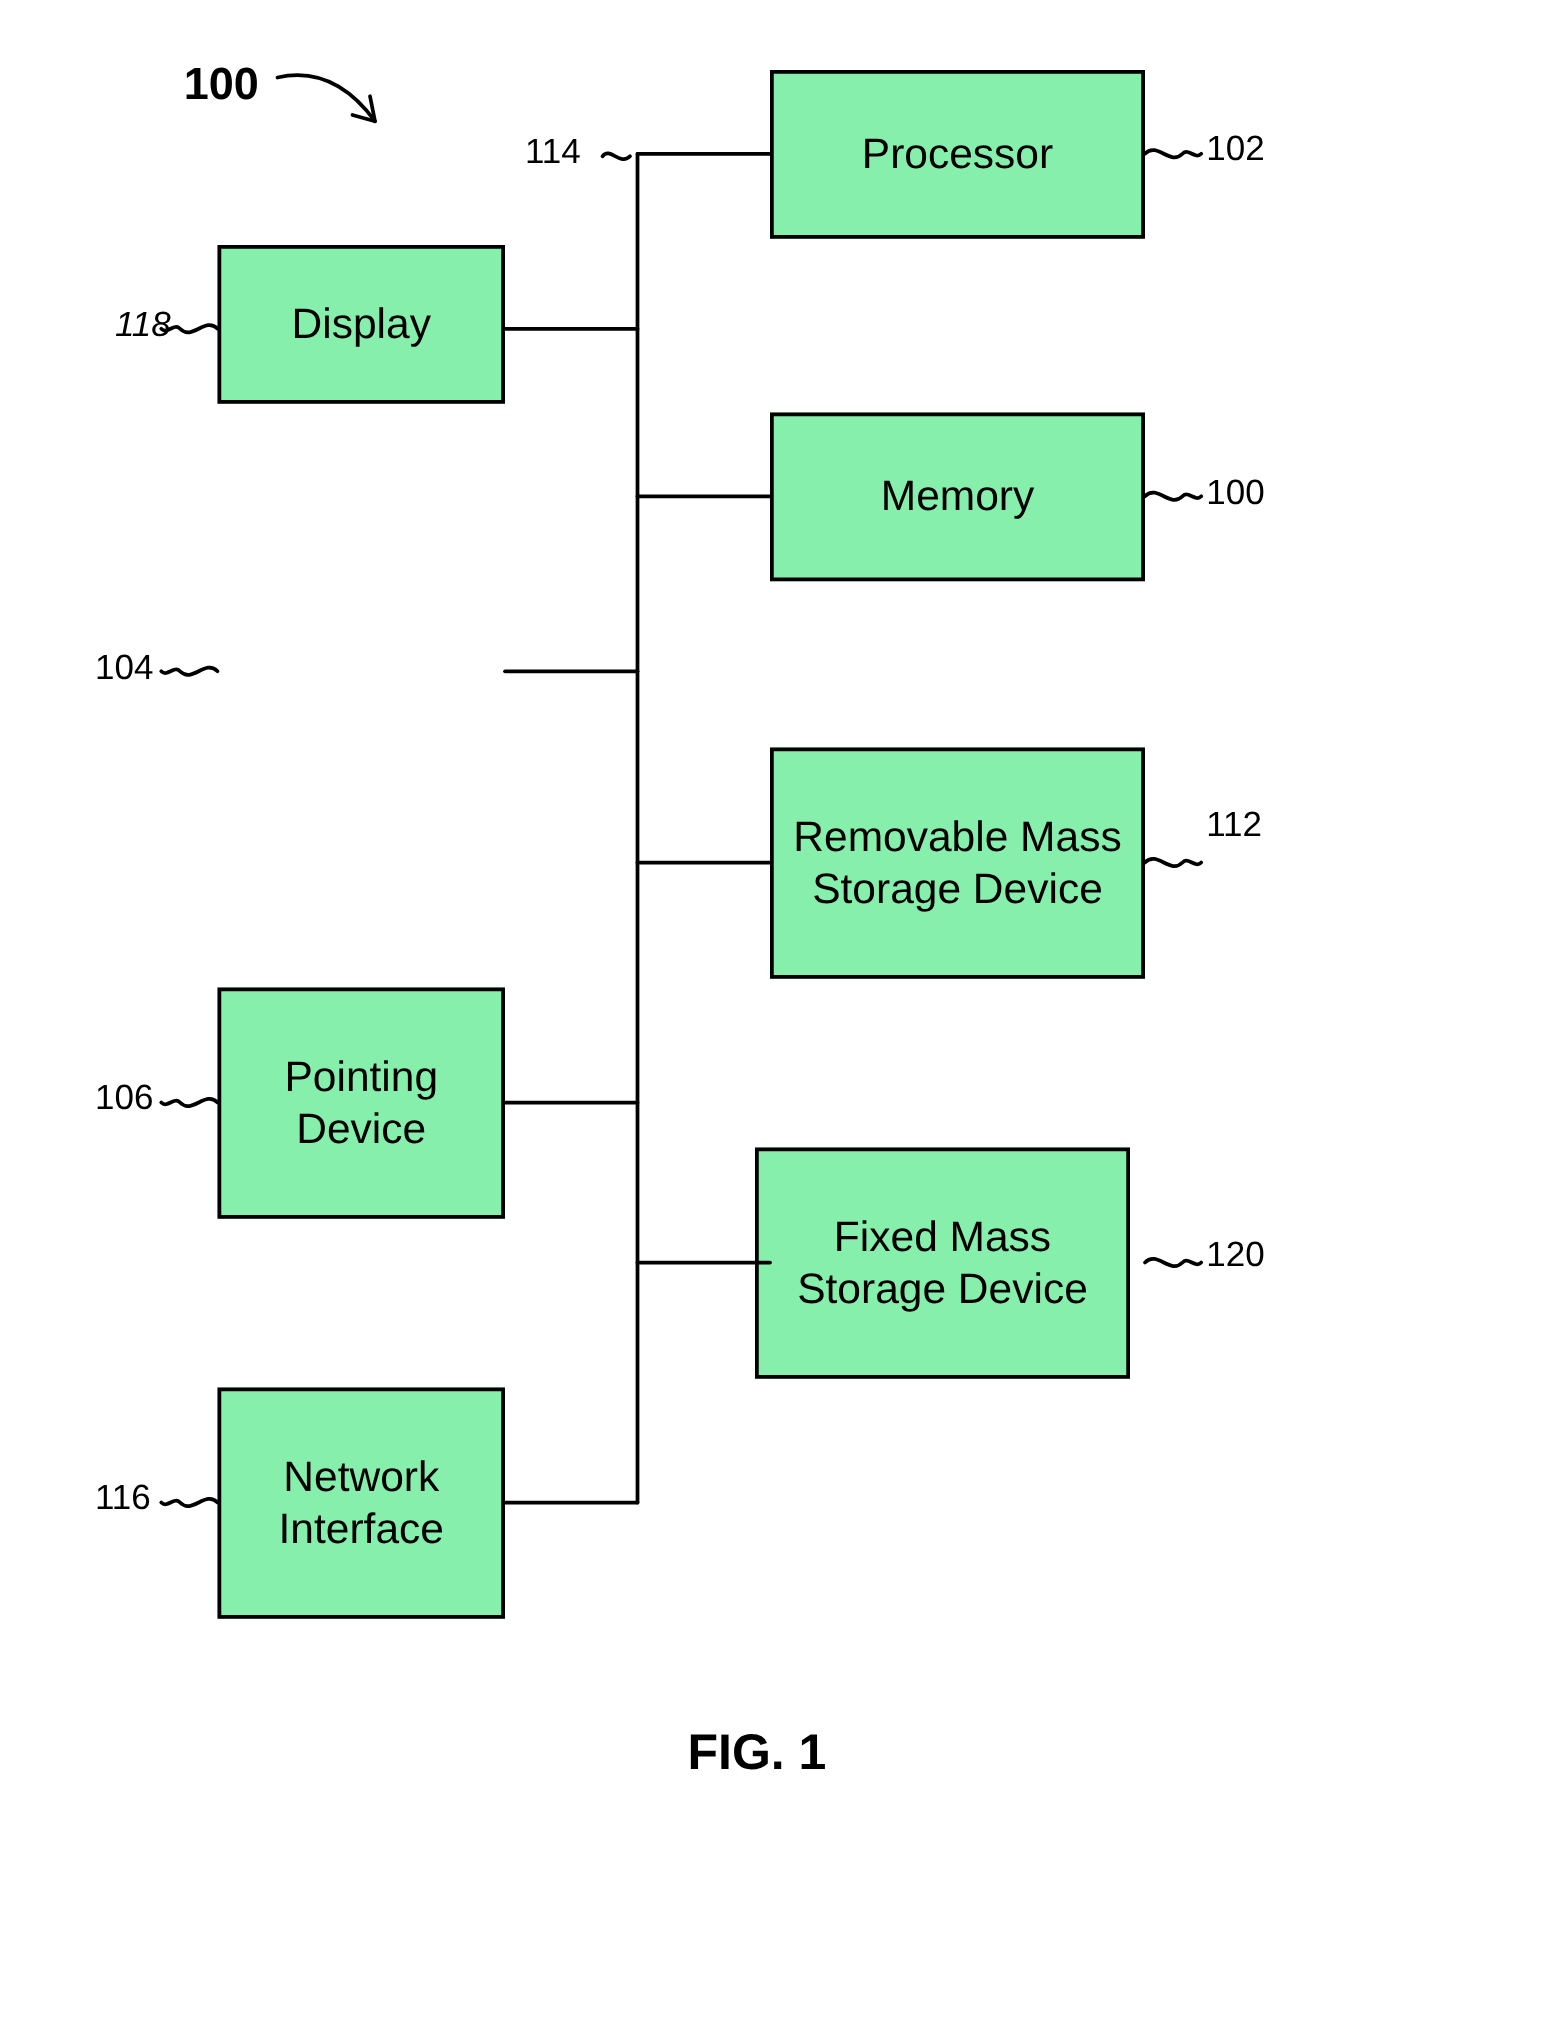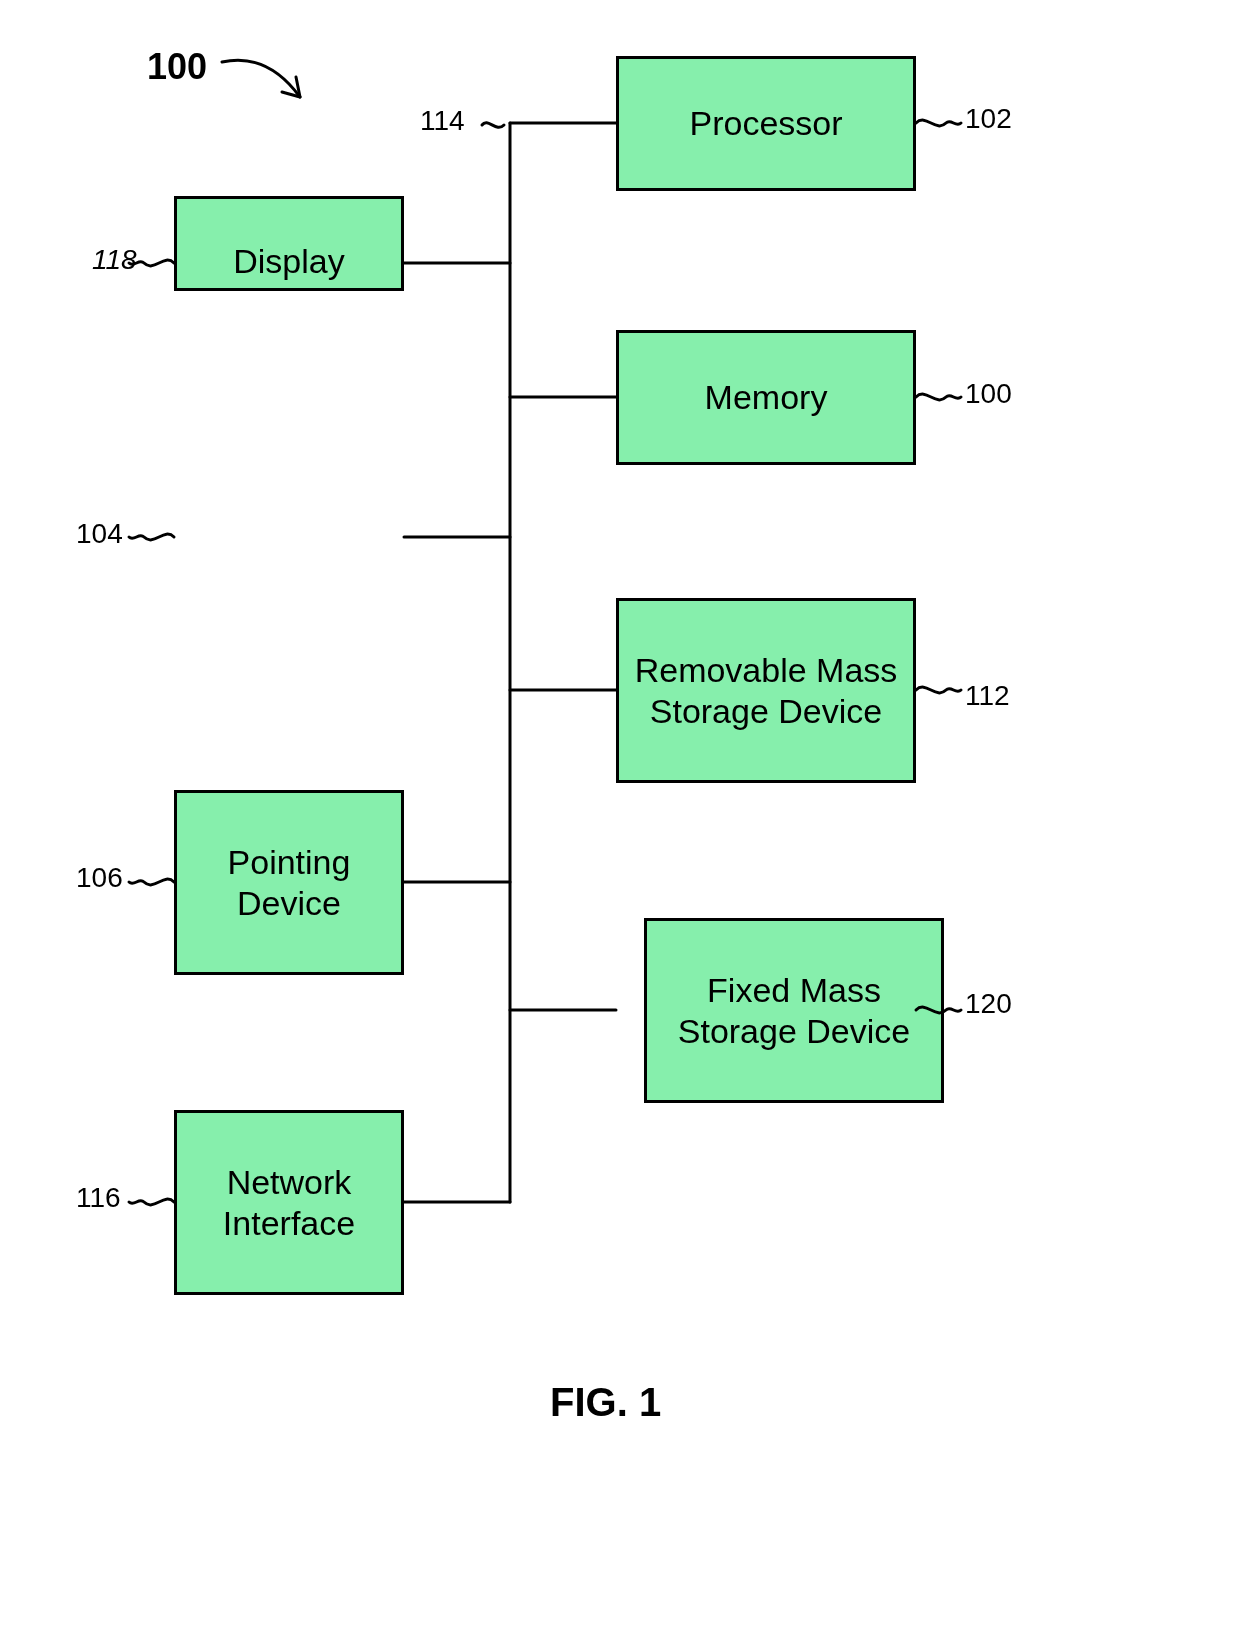--- a/index.html
+++ b/index.html
@@ -59,37 +59,37 @@
 
   <div class="box" style="left:616px; top:56px;  width:300px; height:135px;">
     <span>Processor</span>
   </div>
   <div class="box" style="left:616px; top:330px; width:300px; height:135px;">
     <span>Memory</span>
   </div>
   <div class="box" style="left:616px; top:598px; width:300px; height:185px;">
     <span>Removable Mass Storage Device</span>
   </div>
-  <div class="box" style="left:644px; top:918px; width:300px; height:185px;">
+  <div class="box" style="left:604px; top:918px; width:300px; height:185px;">
     <span>Fixed Mass Storage Device</span>
   </div>
 
-  <div class="box" style="left:174px; top:196px;  width:230px; height:95px;align-items:flex-end;">
+  <div class="box" style="left:174px; top:196px;  width:230px; height:127px;">
     <span>Display</span>
   </div>
   <div class="box" style="left:174px; top:790px;  width:230px; height:185px;">
     <span>Pointing Device</span>
   </div>
   <div class="box" style="left:174px; top:1110px; width:230px; height:185px;">
     <span>Network Interface</span>
   </div>
 
   <div class="ref" style="left:965px; top:103px;">102</div>
   <div class="ref" style="left:965px; top:378px;">100</div>
-  <div class="ref" style="left:965px; top:680px;text-align:right;">112</div>
+  <div class="ref" style="left:965px; top:644px;text-align:right;">112</div>
   <div class="ref" style="left:965px; top:988px;">120</div>
 
   <div class="ref" style="left:92px; top:244px;font-style:italic;">118</div>
   <div class="ref" style="left:76px; top:518px;">104</div>
   <div class="ref" style="left:76px; top:862px;">106</div>
   <div class="ref" style="left:76px; top:1182px;">116</div>
 
   <div class="ref" style="left:420px; top:105px;">114</div>
 
   <div class="fig" style="left:550px; top:1380px;">FIG. 1</div>

